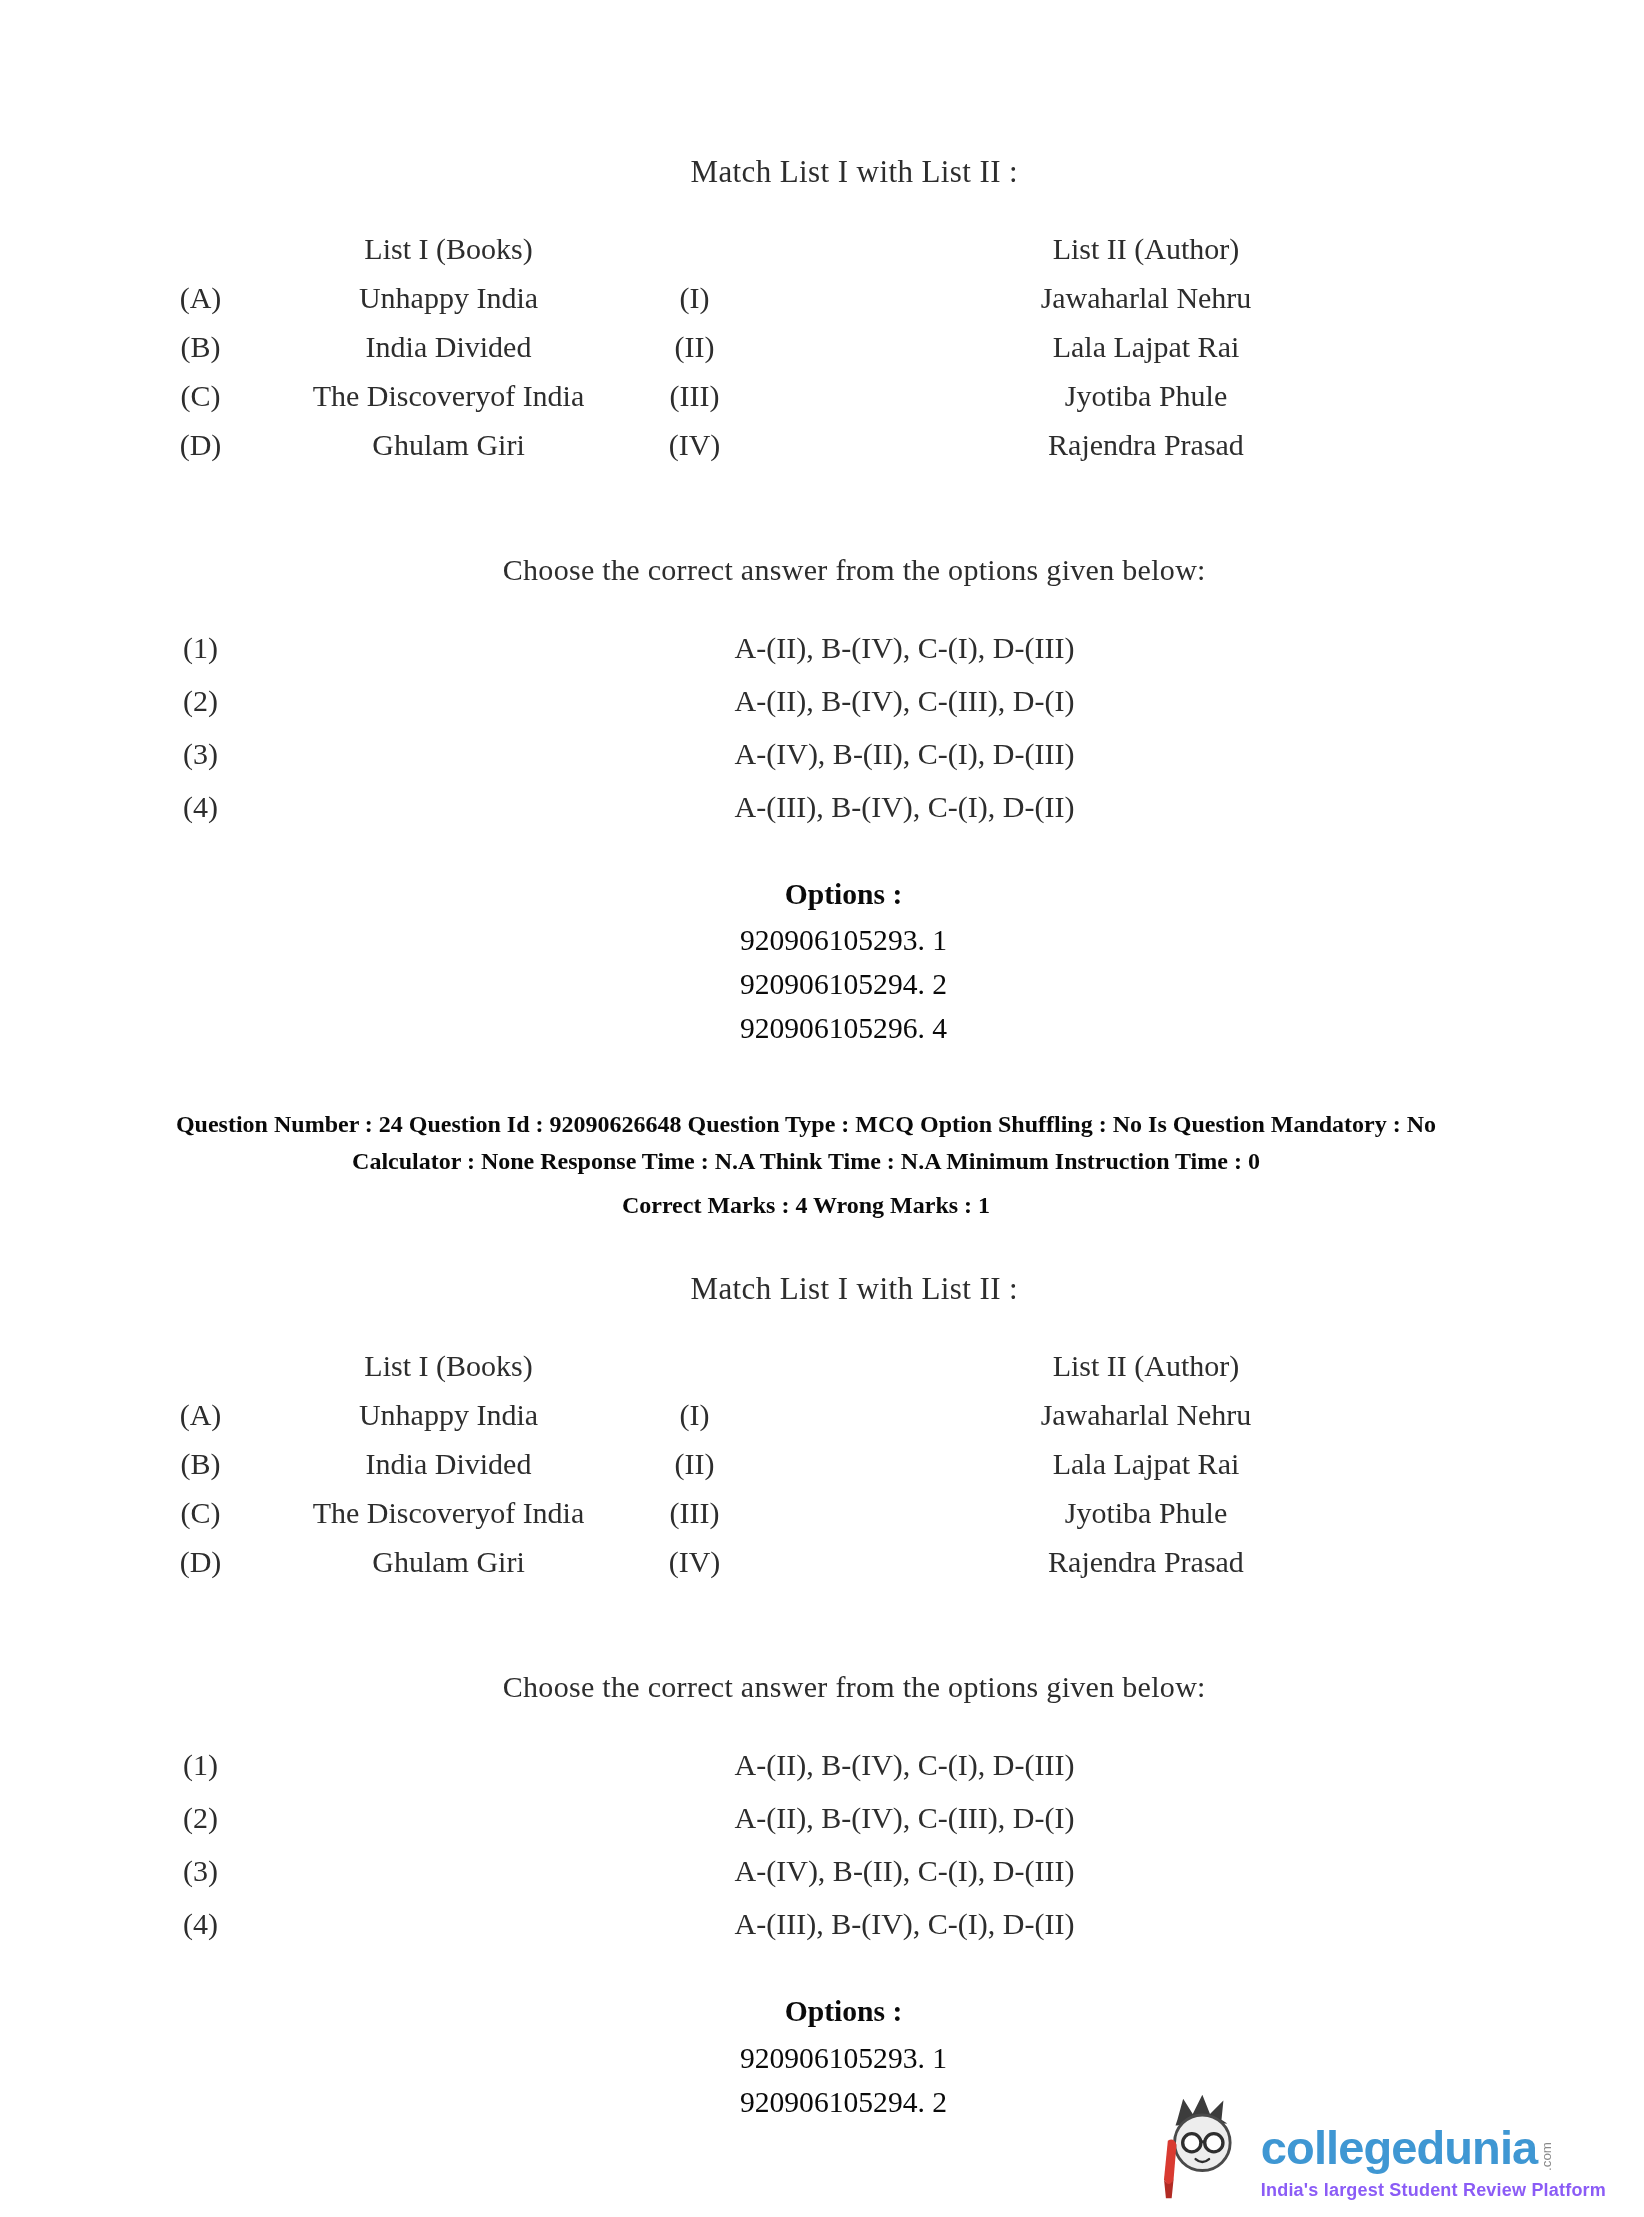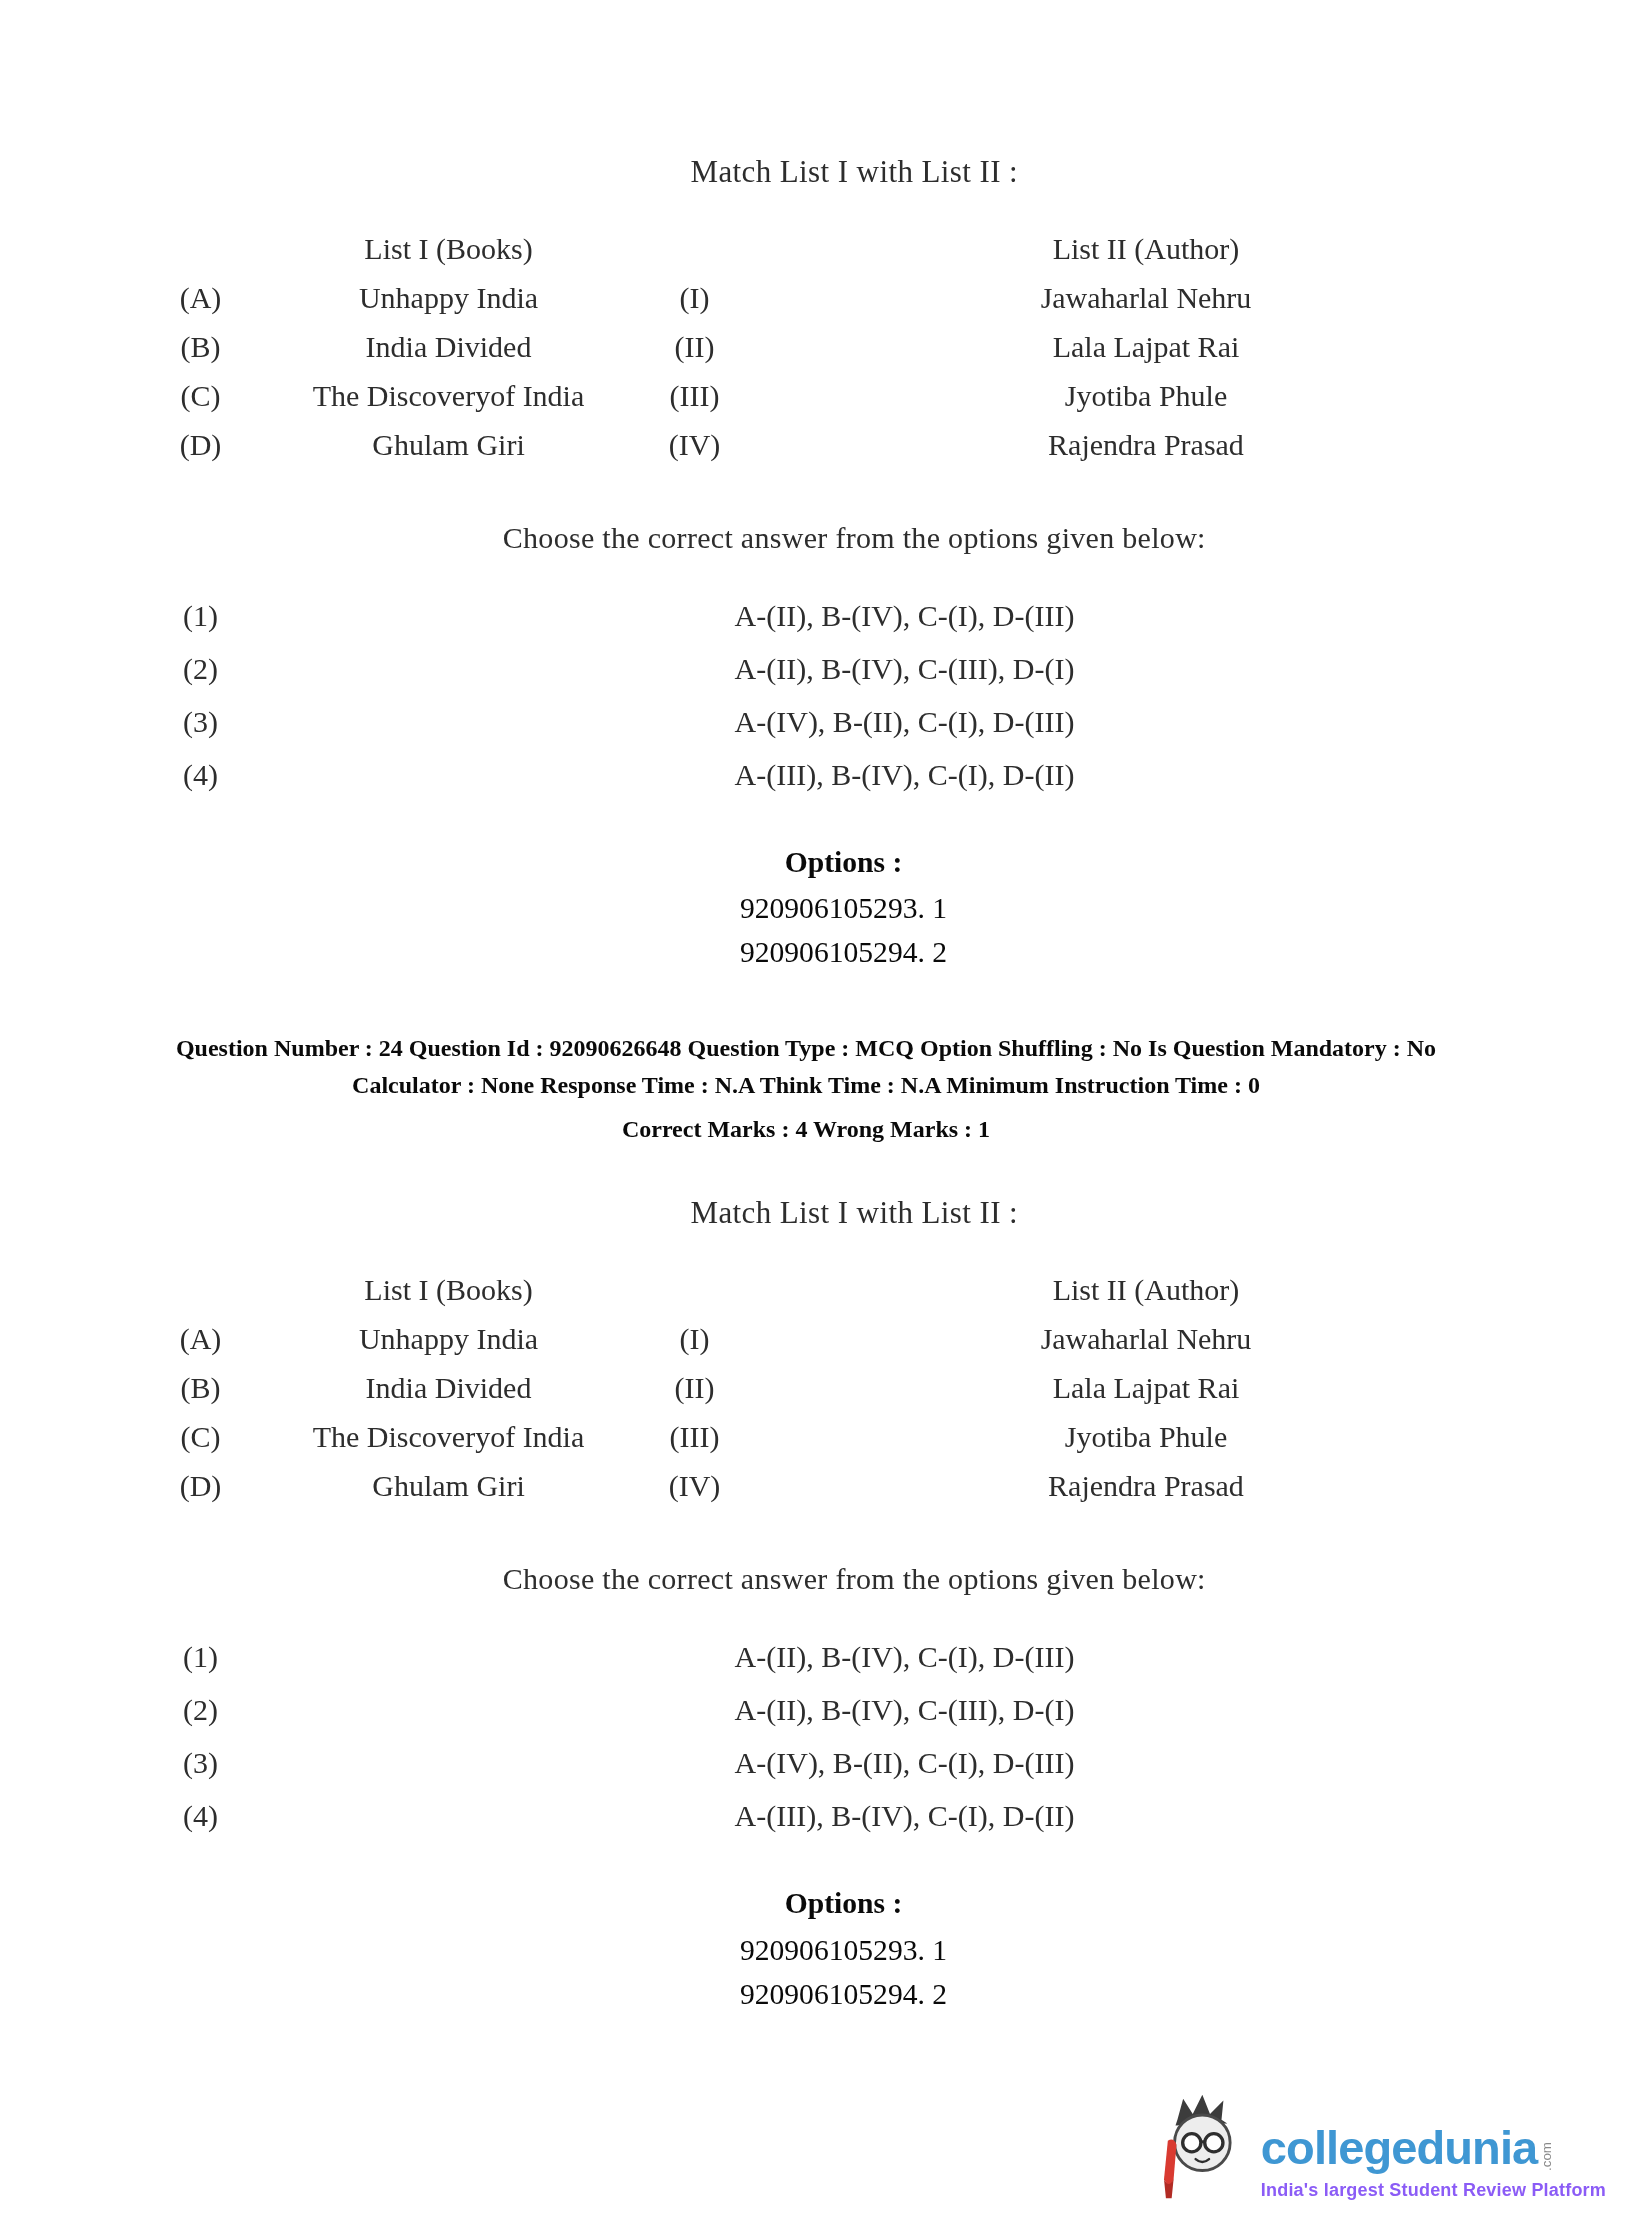--- a/index.html
+++ b/index.html
@@ -17,21 +17,21 @@
   .match-title {
     margin-left:21.5px; font-size:31px; letter-spacing:0.4px;
   }
   .match-table {
     margin-left:34px; margin-top:34px;
     display:grid; grid-template-columns:79px 417px 75px 1fr;
     font-size:30px; line-height:49px;
   }
   .match-table .cell { white-space:nowrap; }
   .choose-text {
-    margin-left:21.5px; margin-top:52px; font-size:30px; letter-spacing:0.3px;
+    margin-left:21.5px; margin-top:84px; font-size:30px; letter-spacing:0.3px;
   }
   .answers { margin-left:25px; margin-top:34px; }
   .answer-row {
     display:grid; grid-template-columns:97px 1fr;
     font-size:30px; line-height:53px;
   }
   .options-label {
     margin-top:45px; font-size:29.6px; font-weight:bold; color:#0a0a0a;
   }
   .option-id {
@@ -121,20 +121,21 @@
       <div class="answer-row">
         <span>(4)</span>
         <span>A-(III), B-(IV), C-(I), D-(II)</span>
       </div>
     </div>
 
     <div class="options-label">Options :</div>
     <div class="options-list">
       <div class="option-id">920906105293. 1</div>
       <div class="option-id">920906105294. 2</div>
+      <div class="option-id">920906105296. 4</div>
     </div>
   </section>
 
   <section class="meta-block">
     <div class="meta-line1">Question Number : 24 Question Id : 92090626648 Question Type : MCQ Option Shuffling : No Is Question Mandatory : No Calculator : None Response Time : N.A Think Time : N.A Minimum Instruction Time : 0</div>
     <div class="meta-line2">Correct Marks : 4 Wrong Marks : 1</div>
   </section>
 
   <section class="qblock qblock-2 q-scan">
     <div class="match-title">Match List I with List II :</div>

